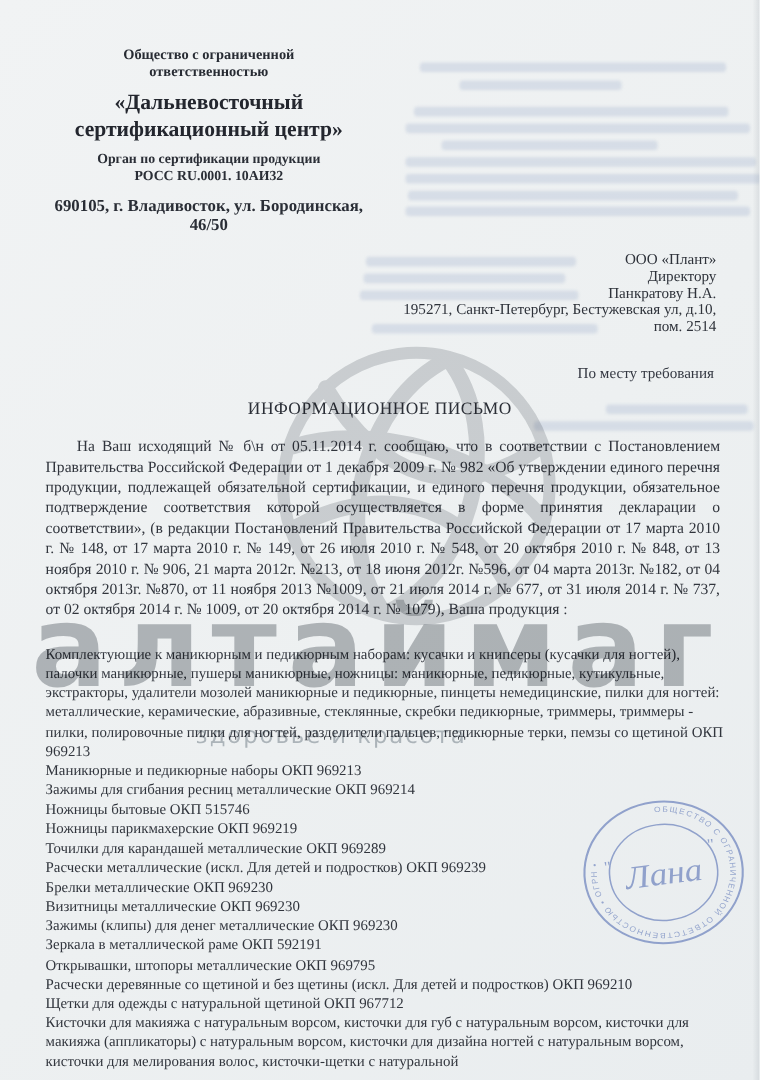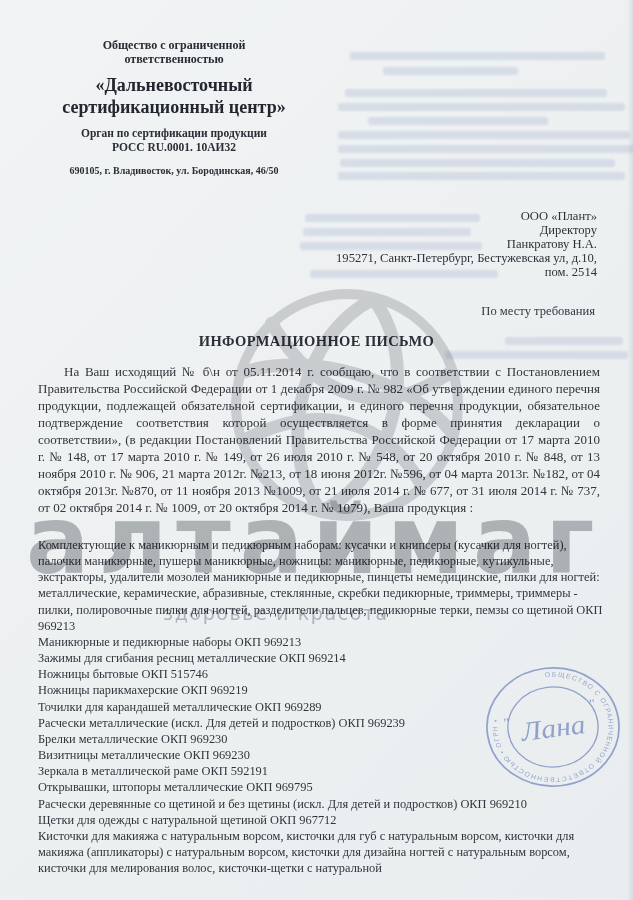--- a/index.html
+++ b/index.html
@@ -13,27 +13,27 @@
     position:relative;width:633px;height:900px;
     background:linear-gradient(135deg,#f1f3f4 0%,#edf0f1 55%,#e9edef 100%);
     color:#2e323a;overflow:hidden;
   }
   .abs{position:absolute;}
   
   .letterhead{left:28px;top:38px;width:292px;text-align:center;}
   .lh-orgtype{font-weight:bold;font-size:12px;line-height:14px;color:#272b33;}
   .lh-name{font-weight:bold;font-size:18px;line-height:22px;margin-top:8px;color:#23262e;}
   .lh-role{font-weight:bold;font-size:11.5px;line-height:13.5px;margin-top:9px;color:#2a2e36;text-align:center;}
-  .lh-addr{font-weight:bold;font-size:10px;margin-top:11px;color:#2a2e36;}
+  .lh-addr{font-weight:bold;font-size:14px;margin-top:11px;color:#2a2e36;}
   .ref-line{left:45px;top:185px;font-weight:bold;font-size:13.5px;white-space:pre;color:#262a32;}
   
   .addressee{right:36px;top:210px;text-align:right;font-size:12.6px;line-height:13.9px;color:#2e323a;}
   .delivery{right:38px;top:304px;font-size:12.6px;color:#343842;}
   
-  .doc-title{left:0;top:333px;width:633px;text-align:center;font-weight:700;font-size:14.5px;letter-spacing:.4px;color:#2b2f37;}
+  .doc-title{left:0;top:333px;width:633px;text-align:center;font-weight:400;font-size:14.5px;letter-spacing:.4px;color:#2b2f37;}
   .body-par{left:38px;top:363px;width:562px;font-size:13px;line-height:17px;text-align:justify;text-indent:26px;color:#31353d;}
   
   .products{left:38px;top:537px;width:570px;font-size:12.4px;line-height:16.15px;color:#31353d;}
   .products > div{margin:0;}
   
   .bleed{position:absolute;height:8px;border-radius:3px;background:rgba(158,177,206,.30);filter:blur(1.3px);}
   
   .wm-layer{position:absolute;inset:0;pointer-events:none;mix-blend-mode:multiply;}
   .wm-word{left:26px;top:486px;width:600px;font-family:"DejaVu Sans","Liberation Sans",sans-serif;
     font-weight:bold;font-size:94px;letter-spacing:9px;color:rgba(122,128,134,.52);white-space:nowrap;}
@@ -103,20 +103,21 @@
   <div class="abs products">
       <div>Комплектующие к маникюрным и педикюрным наборам: кусачки и книпсеры (кусачки для ногтей), палочки маникюрные, пушеры маникюрные, ножницы: маникюрные, педикюрные, кутикульные, экстракторы, удалители мозолей маникюрные и педикюрные, пинцеты немедицинские, пилки для ногтей: металлические, керамические, абразивные, стеклянные, скребки педикюрные, триммеры, триммеры - пилки, полировочные пилки для ногтей, разделители пальцев, педикюрные терки, пемзы со щетиной ОКП 969213</div>
       <div>Маникюрные и педикюрные наборы ОКП 969213</div>
       <div>Зажимы для сгибания ресниц металлические ОКП 969214</div>
       <div>Ножницы бытовые ОКП 515746</div>
       <div>Ножницы парикмахерские ОКП 969219</div>
       <div>Точилки для карандашей металлические ОКП 969289</div>
       <div>Расчески металлические (искл. Для детей и подростков) ОКП 969239</div>
       <div>Брелки металлические ОКП 969230</div>
       <div>Визитницы металлические ОКП 969230</div>
+      <div>Зажимы (клипы) для денег металлические ОКП 969230</div>
       <div>Зеркала в металлической раме ОКП 592191</div>
       <div>Открывашки, штопоры металлические ОКП 969795</div>
       <div>Расчески деревянные со щетиной и без щетины (искл. Для детей и подростков) ОКП 969210</div>
       <div>Щетки для одежды с натуральной щетиной ОКП 967712</div>
       <div>Кисточки для макияжа с натуральным ворсом, кисточки для губ с натуральным ворсом, кисточки для макияжа (аппликаторы) с натуральным ворсом, кисточки для дизайна ногтей с натуральным ворсом, кисточки для мелирования волос, кисточки-щетки с натуральной</div>
     </div>
 
   <svg class="abs stamp" width="140" height="145" viewBox="0 0 140 145">
     <g transform="translate(70,72) scale(1.10,1.0) rotate(-8) translate(-70,-72)">
       <ellipse cx="70" cy="72" rx="60" ry="59" fill="none" stroke="#8c9fd2" stroke-width="1.6"></ellipse>

